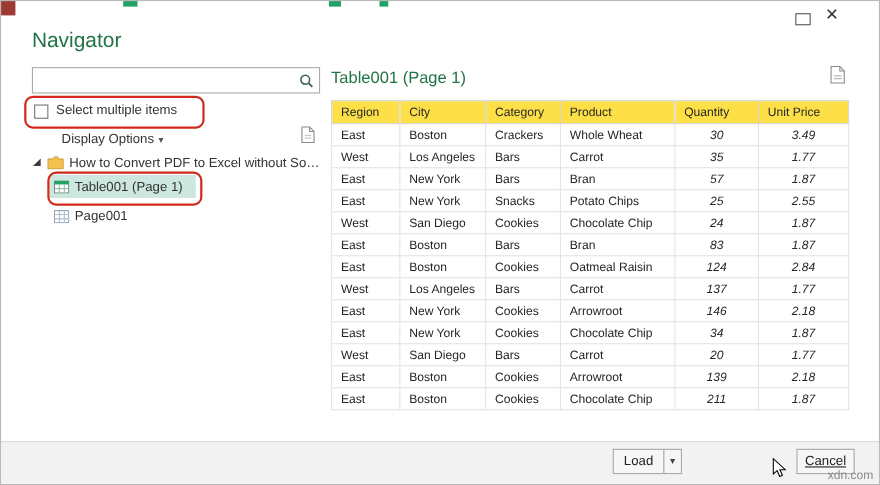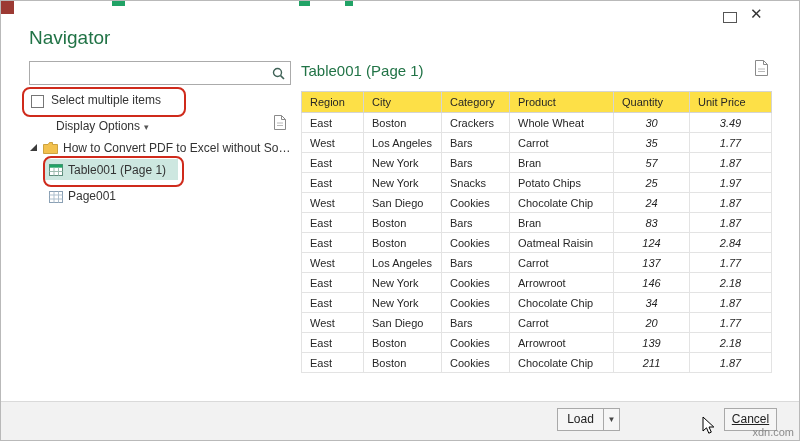--- a/index.html
+++ b/index.html
@@ -188,21 +188,21 @@
           <td>Bran</td>
           <td class="num">57</td>
           <td class="num">1.87</td>
         </tr>
         <tr>
           <td>East</td>
           <td>New York</td>
           <td>Snacks</td>
           <td>Potato Chips</td>
           <td class="num">25</td>
-          <td class="num">1.97</td>
+          <td class="num">2.55</td>
         </tr>
         <tr>
           <td>West</td>
           <td>San Diego</td>
           <td>Cookies</td>
           <td>Chocolate Chip</td>
           <td class="num">24</td>
           <td class="num">1.87</td>
         </tr>
         <tr>

